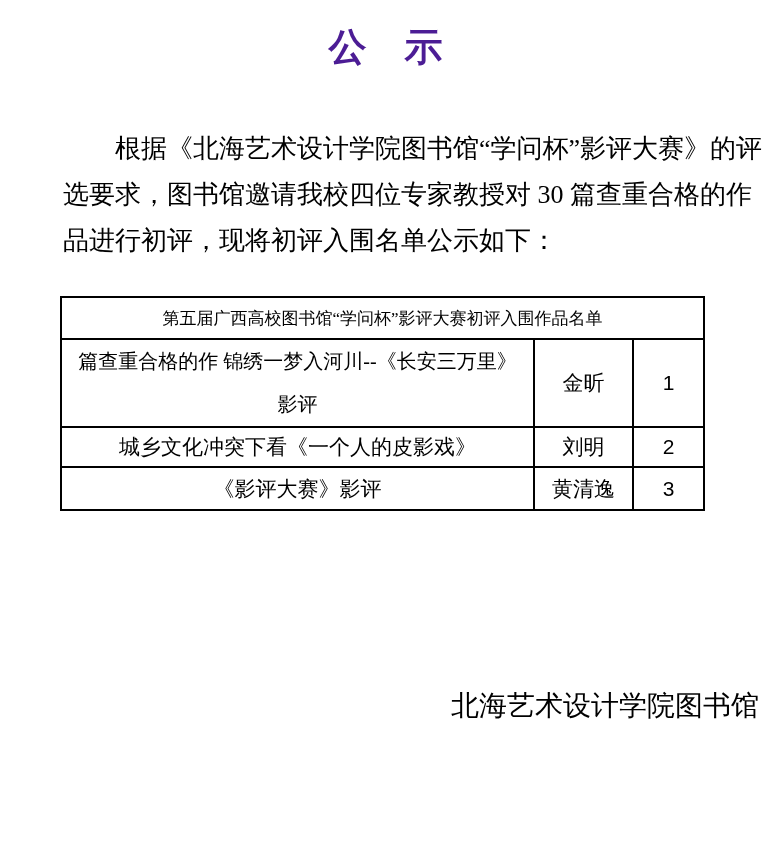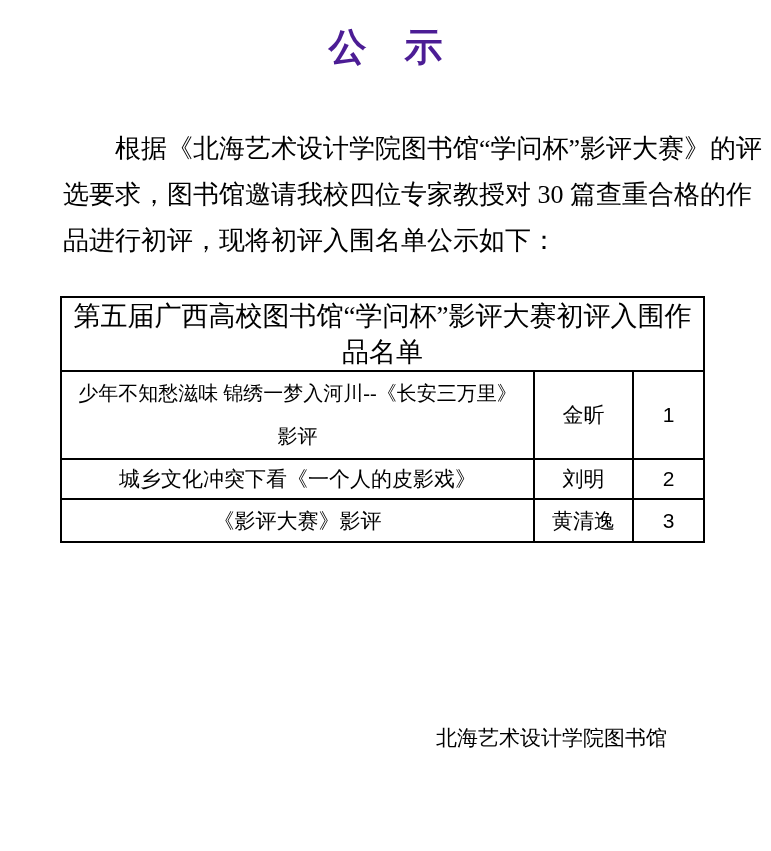--- a/index.html
+++ b/index.html
@@ -48,40 +48,40 @@
     border: 2px solid #000000;
     text-align: center;
     vertical-align: middle;
     font-size: 21px;
     padding: 0 2px;
     overflow: hidden;
   }
   col.c-name   { width: 473px; }
   col.c-author { width: 99px;  }
   col.c-rank   { width: 71px;  }
-  tr.t-title  td { height: 40px; font-size: 27px; }
+  tr.t-title  td { height: 40px; font-size: 17px; }
   tr.t-header td { height: 37px; }
   tr.t-row1   td { height: 86px; }
   tr.t-row2   td { height: 38px; }
   tr.t-row3   td { height: 41px; }
   .name-line {
     white-space: nowrap;
     line-height: 43px;
     font-size: 20px;
   }
   .rank-cell {
     font-family: "Liberation Sans", "DejaVu Sans", sans-serif;
     font-size: 22px;
     color: #000000;
   }
   .footer {
-    margin: 172px 104px 0 auto;
+    margin: 172px 48px 0 auto;
     width: 272px;
     text-align: right;
-    font-size: 21px;
+    font-size: 28px;
     line-height: 46px;
   }
   .footer div {
     white-space: nowrap;
   }
 </style>
 </head>
 <body>
 
 <div class="page">
@@ -99,21 +99,21 @@
       <col class="c-name">
       <col class="c-author">
       <col class="c-rank">
     </colgroup>
     <tbody>
       <tr class="t-title">
         <td colspan="3">第五届广西高校图书馆“学问杯”影评大赛初评入围作品名单</td>
       </tr>
       <tr class="t-row1">
         <td>
-          <div class="name-line">少年不知愁滋味 锦绣一梦入河川--《长安三万里》</div>
+          <div class="name-line">篇查重合格的作 锦绣一梦入河川--《长安三万里》</div>
           <div class="name-line">影评</div>
         </td>
         <td>金昕</td>
         <td class="rank-cell">1</td>
       </tr>
       <tr class="t-row2">
         <td>城乡文化冲突下看《一个人的皮影戏》</td>
         <td>刘明</td>
         <td class="rank-cell">2</td>
       </tr>

